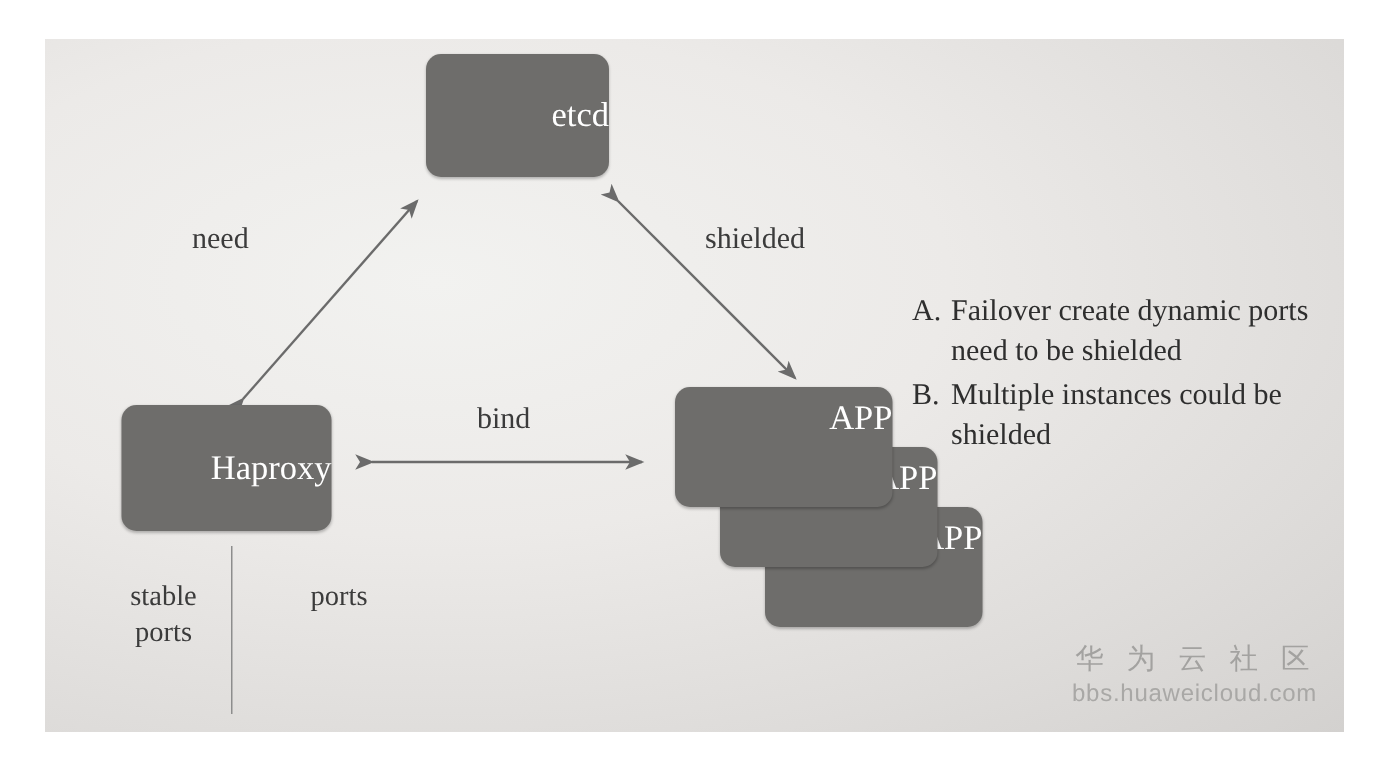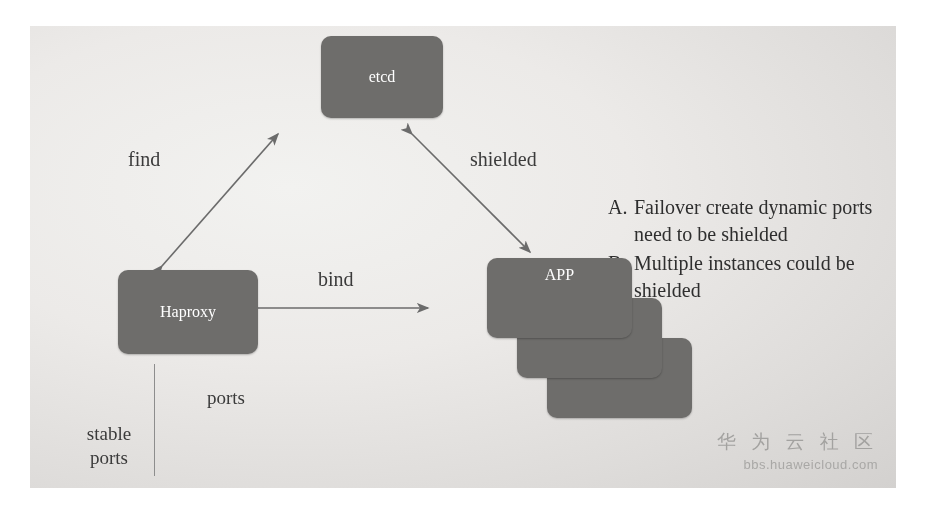--- a/index.html
+++ b/index.html
@@ -23,25 +23,24 @@
     height: 462px;
     background: radial-gradient(ellipse at 30% 35%, #f2f2f0 0%, #eceae8 40%, #dedcda 75%, #d3d1cf 100%);
   }
   .node {
     position: absolute;
     background: #6e6d6b;
     border-radius: 10px;
     color: #ffffff;
     display: flex;
     align-items: center;
-    justify-content: center;
-    font-size: 16px;
+    justify-content: flex-end;
+    font-size: 23px;
     font-family: "Liberation Serif", serif;
     box-shadow: 0 1px 2px rgba(0,0,0,0.25);
-    margin-left: 37px;
   }
   .node-etcd {
     left: 254px;
     top: 10px;
     width: 122px;
     height: 82px;
   }
   .node-haproxy {
     left: 51px;
     top: 244px;
@@ -74,21 +73,21 @@
   .lbl-bind { left: 288px; top: 242px; font-family: Liberation Serif, serif; }
 
   .port-label {
     position: absolute;
     font-size: 19px;
     color: #3b3b3b;
     line-height: 1.25;
     text-align: center;
     font-family: "Liberation Serif", serif;
   }
-  .lbl-stable { left: 31px; top: 360px; width: 96px; margin-top: 36px; }
+  .lbl-stable { left: 31px; top: 360px; width: 96px; }
   .lbl-dynamic { left: 135px; top: 360px; width: 122px; }
 
   .divider {
     position: absolute;
     left: 124px;
     top: 338px;
     width: 1px;
     height: 112px;
     background: #8d8d8d;
   }
@@ -130,21 +129,21 @@
     color: #9a9996;
     font-family: "Liberation Sans", sans-serif;
     margin-left: 15px;
   }
   .wm-main {
     font-size: 19px;
     letter-spacing: 5px;
     color: #a3a2a0;
   }
   .wm-sub {
-    font-size: 13px;
+    font-size: 16px;
     letter-spacing: 0.5px;
     color: #a9a8a6;
     margin-top: 2px;
   }
 </style>
 </head>
 <body>
 
 <div id="page">
   <div id="canvas">
@@ -176,21 +175,21 @@
         <span>APP</span>
       </div>
       <div class="node app app-2">
         <span>APP</span>
       </div>
       <div class="node app app-1">
         <span>APP</span>
       </div>
     </div>
 
-    <div class="edge-label lbl-find">find</div>
+    <div class="edge-label lbl-find">need</div>
     <div class="edge-label lbl-register">shielded</div>
     <div class="edge-label lbl-bind">bind</div>
 
     <div class="divider"></div>
 
     <div class="port-label lbl-stable">
       <div>stable</div>
       <div>ports</div>
     </div>
     <div class="port-label lbl-dynamic">

